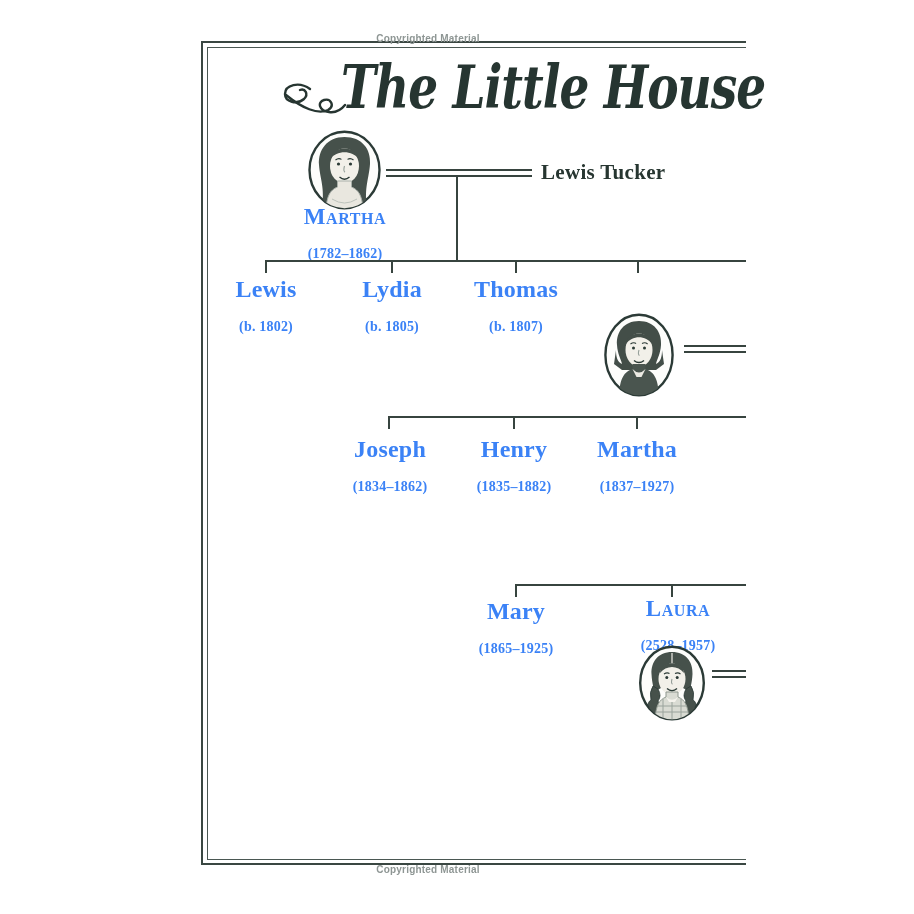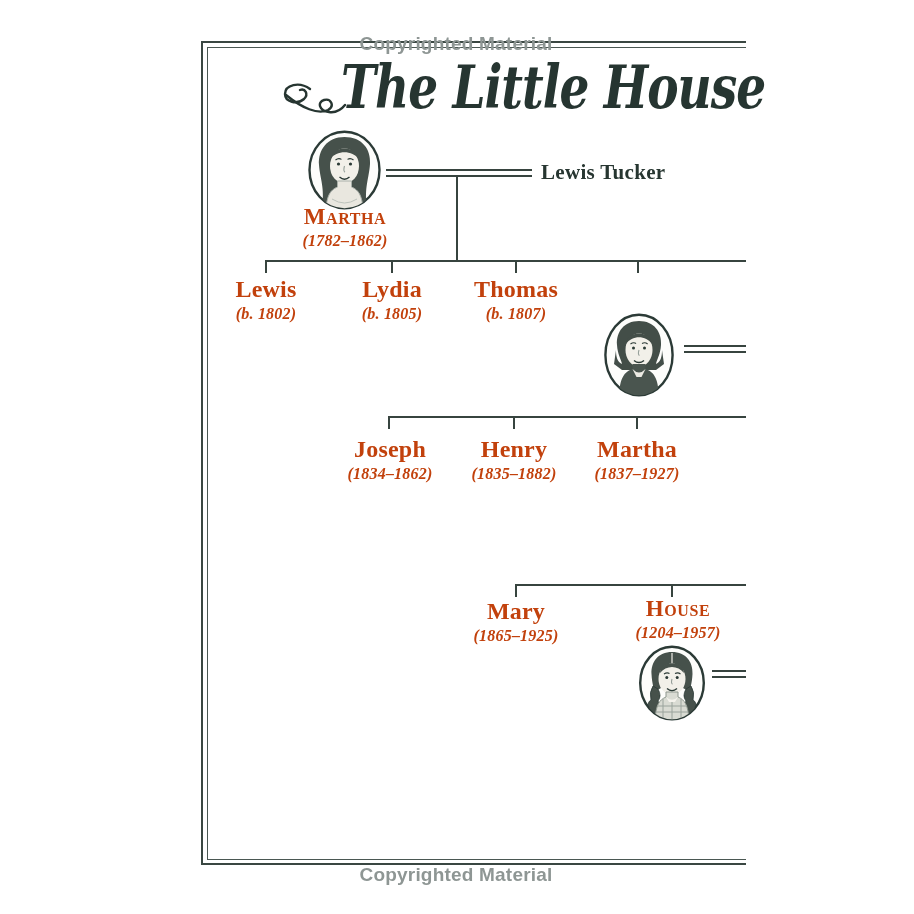--- a/index.html
+++ b/index.html
@@ -14,22 +14,22 @@
     position:absolute; left:201px; top:41px; width:545px; height:824px;
     border-top:2.5px solid #3a4742; border-left:2.5px solid #3a4742; border-bottom:2.5px solid #3a4742;
   }
   .frame-inner {
     position:absolute; left:3.5px; top:3.5px; right:0; bottom:3.5px;
     border-top:1px solid #4a5752; border-left:1px solid #4a5752; border-bottom:1px solid #4a5752;
   }
 
   
   .copyright {
-    position:absolute; left:356px; width:200px; text-align:center;
-    font-family:"Liberation Sans", sans-serif; font-size:19px; font-weight:bold;
+    position:absolute; left:328px; width:200px; text-align:center;
+    font-family:"Liberation Sans", sans-serif; font-size:10px; font-weight:bold;
     color:#8e9694; letter-spacing:0.2px; z-index:5;
   }
   .copyright.top { top:33px; }
   .copyright.bottom { top:864px; }
 
   
   .flourish { position:absolute; left:280px; top:80px; }
   .page-title {
     position:absolute; left:341px; top:52px; white-space:nowrap;
     font-family:"DejaVu Serif", serif; font-style:italic; font-weight:bold;
@@ -38,25 +38,25 @@
   }
 
   
   .hline { position:absolute; height:2px; background:#37443f; }
   .vline { position:absolute; width:2px;  background:#37443f; }
   .mline { position:absolute; height:8px; border-top:2px solid #37443f; border-bottom:2px solid #37443f; }
 
   
   .person {
     position:absolute; transform:translateX(-50%); text-align:center;
-    white-space:nowrap; color:#c2410c;
+    white-space:nowrap; color:#3b82f6;
   }
   .pname  { font-size:24px; font-weight:bold; letter-spacing:0.2px; }
   .pname.sc { font-variant:small-caps; font-size:23px; letter-spacing:0.6px; }
-  .pdates { font-size:16px; font-weight:bold; margin-top:2px; letter-spacing:0.2px;font-style:italic; }
+  .pdates { font-size:14px; font-weight:bold; margin-top:16px; letter-spacing:0.2px; }
   .spouse {
     position:absolute; font-size:21px; font-weight:bold; white-space:nowrap;
     color:#273631; letter-spacing:0.3px;
   }
 
   .portrait { position:absolute; }
 </style>
 </head>
 <body>
 
@@ -169,22 +169,22 @@
 
   <div class="hline" style="left:515px; top:584px; width:231px;"></div>
   <div class="vline" style="left:515px; top:585px; height:12px;"></div>
   <div class="vline" style="left:671px; top:585px; height:12px;"></div>
 
   <div class="person" style="left:516px; top:598px;">
     <div class="pname">Mary</div>
     <div class="pdates">(1865–1925)</div>
   </div>
   <div class="person" style="left:678px; top:596px;">
-    <div class="pname sc">House</div>
-    <div class="pdates">(1204–1957)</div>
+    <div class="pname sc">Laura</div>
+    <div class="pdates">(2528–1957)</div>
   </div>
 
   <svg class="portrait" style="left:637px; top:644px;" width="70" height="78" viewBox="0 0 70 78">
     <defs>
         <clipPath id="cpL">
           <ellipse cx="35" cy="39" rx="31.8" ry="36.2"></ellipse>
         </clipPath>
       </defs>
     <ellipse cx="35" cy="39" rx="31.8" ry="36.2" fill="#fdfdfb" stroke="#2b3a36" stroke-width="2.4"></ellipse>
     <g clip-path="url(#cpL)">

